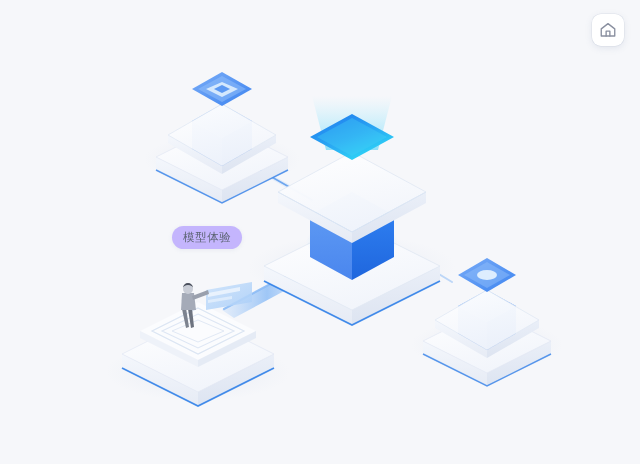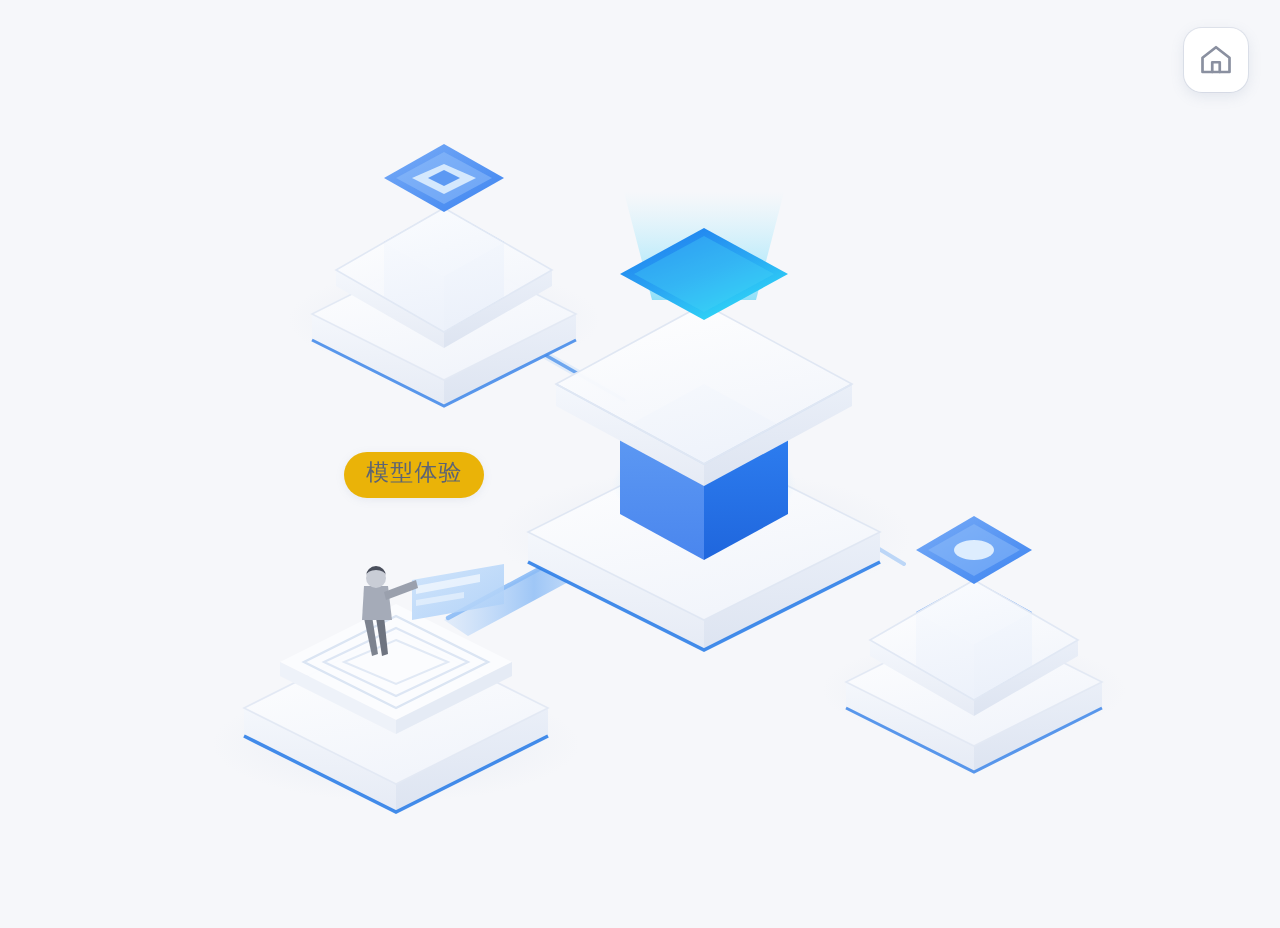--- a/index.html
+++ b/index.html
@@ -20,21 +20,21 @@
     display:flex;align-items:center;justify-content:center;
     cursor:pointer;
   }
   .home-btn svg{position:static;display:block;}
 
   
   .label-pill{
     position:absolute;left:172px;top:226px;
     padding:4px 11px 5px;
     border-radius:13px;
-    background:#eab308;
+    background:#c4b5fd;
     color:#5d6474;
     font-size:11.5px;line-height:14px;
     letter-spacing:.6px;
     white-space:nowrap;
     box-shadow:0 1px 4px rgba(130,145,175,.13);
   }
 </style>
 </head>
 <body>
 

